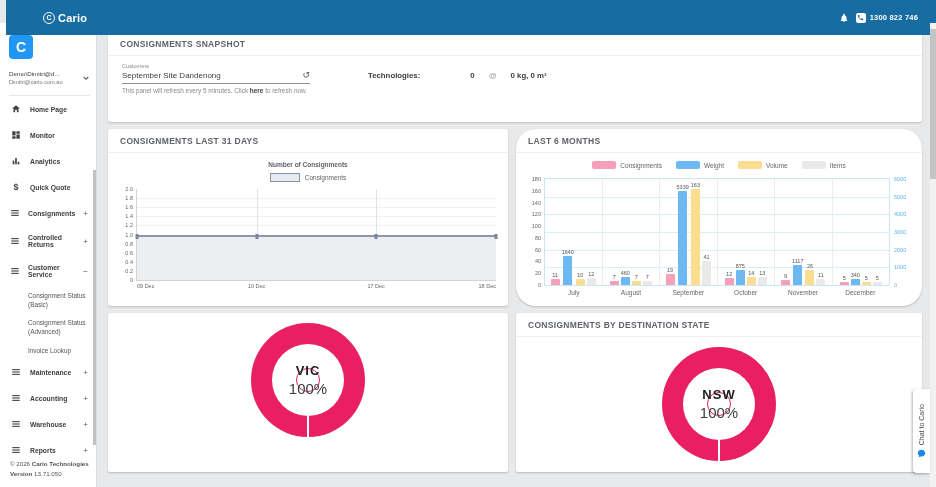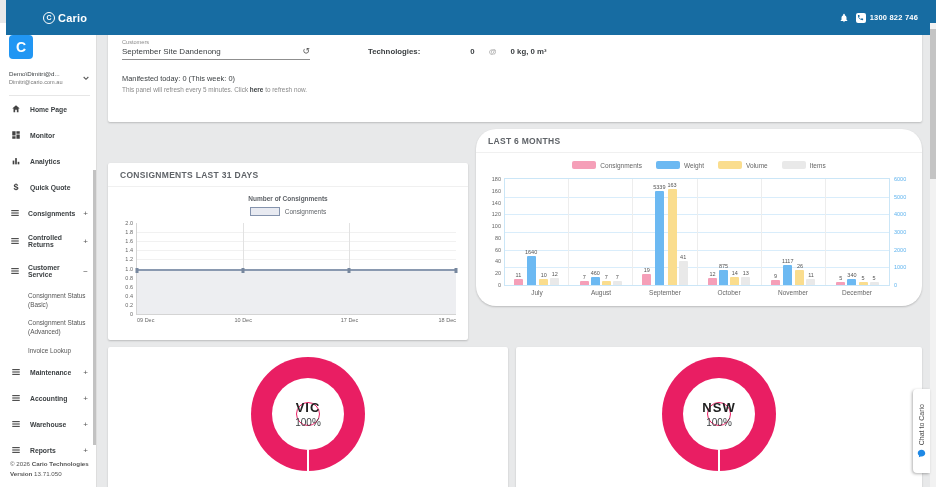--- a/index.html
+++ b/index.html
@@ -66,21 +66,21 @@
   .unman{ display:flex; align-items:center; margin-left:58px; margin-top:8px; font-size:7.8px;}
   .unman .lbl{ font-weight:bold;}
   .unman .cnt{ font-weight:bold; margin-left:50px;}
   .unman .at{ color:#9E9E9E; margin-left:14px;}
   .unman .wv{ font-weight:bold; margin-left:14px;}
   .manifested{ margin-top:14px; font-size:7.4px; color:#3C4043;}
   .refresh-note{ margin-top:3px; font-size:6.4px; color:#8A8A8A;}
   .refresh-link{ font-weight:bold; color:#3C4043; cursor:pointer;}
   
   .charts-row{ display:flex; gap:8px; margin-bottom:7px;}
-  .chart31-card{ width:360px; height:177px;margin-top:34px;}
+  .chart31-card{ width:400px; height:177px;}
   .chart6-card{ flex:1; height:177px;border-radius:20px;}
   .c31-title{ text-align:center; font-size:6.5px; font-weight:bold; color:#5F6368; margin-top:8px;}
   .c31-legend{ display:flex; justify-content:center; align-items:center; gap:5px; margin-top:5px;}
   .c31-swatch{ width:30px; height:9px; background:#E8EAF1; border:1.5px solid #8493AD;}
   .c31-legend-label{ font-size:6.5px; color:#5F6368;}
   .c31-plot-wrap{ position:relative; margin:7px 12px 0 28px; height:92px;}
   .c31-plot{ position:absolute; inset:0; border-left:1px solid #D4D4D4; border-bottom:1px solid #D4D4D4;}
   .c31-h{ position:absolute; left:0; right:0; height:1px; background:#F1F1F1;}
   .c31-v{ position:absolute; top:0; bottom:0; width:1px; background:#E2E2E2;}
   .c31-area{ position:absolute; left:0; right:0; bottom:0; background:#EDEEF1; border-top:2px solid #8A99B0;}
@@ -107,21 +107,21 @@
   .donut-row{ display:flex; gap:8px;}
   .donut-card-left{ width:400px; height:159px;}
   .donut-card-right{ flex:1; height:159px;}
   .donut-wrap{ height:132px; display:flex; align-items:center; justify-content:center;}
   .donut{ position:relative; width:114px; height:114px; border-radius:50%; background:var(--pink); margin-top:2px;}
   .donut-notch{ position:absolute; bottom:0; left:50%; transform:translateX(-50%); width:2px; height:21px; background:#fff;}
   .donut-hole{ position:absolute; inset:21px; background:#fff; border-radius:50%;
     display:flex; flex-direction:column; align-items:center; justify-content:center;}
   .donut-ring{ position:absolute; inset:24px; border:1px solid var(--pink); border-radius:50%;}
   .donut-state{ font-size:13px; font-weight:bold; letter-spacing:1px; color:#212121; z-index:2;}
-  .donut-pct{ font-size:10px; color:#3C4043; margin-top:2px; z-index:2;}
+  .donut-pct{ font-size:15px; color:#3C4043; margin-top:2px; z-index:2;}
   
   .chat-tab{ position:absolute; right:6px; top:389px; width:17px; height:84px; background:#fff;
     border-radius:4px 0 0 4px; box-shadow:-1px 1px 3px rgba(0,0,0,.3); z-index:40;
     display:flex; flex-direction:column; align-items:center; justify-content:center; gap:4px; cursor:pointer;}
   .chat-label{ writing-mode:vertical-rl; transform:rotate(180deg); font-size:7px; color:#4A4A4A;}
   .chat-icon svg{ width:9px; height:9px; fill:#1E88E5; display:block;}
   
   .page-scroll{ position:absolute; right:0; top:23px; bottom:0; width:6px; background:#F2F2F2; z-index:35;}
   .page-thumb{ position:absolute; top:6px; left:0; width:6px; height:150px; background:#C4C4C4;}
   .b{ font-weight:bold;}
@@ -283,37 +283,37 @@
     <div><span class="b">Version</span> <span>13.71.050</span></div>
   </div>
   <div class="side-scroll">
       <div class="side-thumb"></div>
     </div>
 </aside>
 
 <div class="main">
 
   <div class="card snapshot">
+    <div class="card-title">CONSIGNMENTS SNAPSHOT</div>
     <div class="snap-body">
       <div class="snap-row1">
         <div class="input-group">
           <div class="input-label">Customers</div>
           <div class="input-value-row">
             <span class="input-value">September Site Dandenong</span>
             <span class="restore-icon">↺</span>
           </div>
         </div>
         <div class="unman">
           <span class="lbl">Technologies:</span>
           <span class="cnt">0</span>
           <span class="at">@</span>
           <span class="wv">0 kg, 0 m³</span>
         </div>
       </div>
-      <div class="manifested">Manifested today: 0 (This week: 0)</div>
       <div class="refresh-note"><span>This panel will refresh every 5 minutes. Click </span><span class="refresh-link">here</span><span> to refresh now.</span></div>
     </div>
   </div>
 
   <div class="charts-row">
     <div class="card chart31-card">
       <div class="card-title">CONSIGNMENTS LAST 31 DAYS</div>
       <div class="c31-title">Number of Consignments</div>
       <div class="c31-legend">
         <span class="c31-swatch"></span>
@@ -531,20 +531,21 @@
           <div class="donut-notch"></div>
           <div class="donut-hole">
             <div class="donut-ring"></div>
             <div class="donut-state">VIC</div>
             <div class="donut-pct">100%</div>
           </div>
         </div>
       </div>
     </div>
     <div class="card donut-card-right">
+      <div class="card-title">CONSIGNMENTS BY DESTINATION STATE</div>
       <div class="donut-wrap">
         <div class="donut">
           <div class="donut-notch"></div>
           <div class="donut-hole">
             <div class="donut-ring"></div>
             <div class="donut-state">NSW</div>
             <div class="donut-pct">100%</div>
           </div>
         </div>
       </div>

